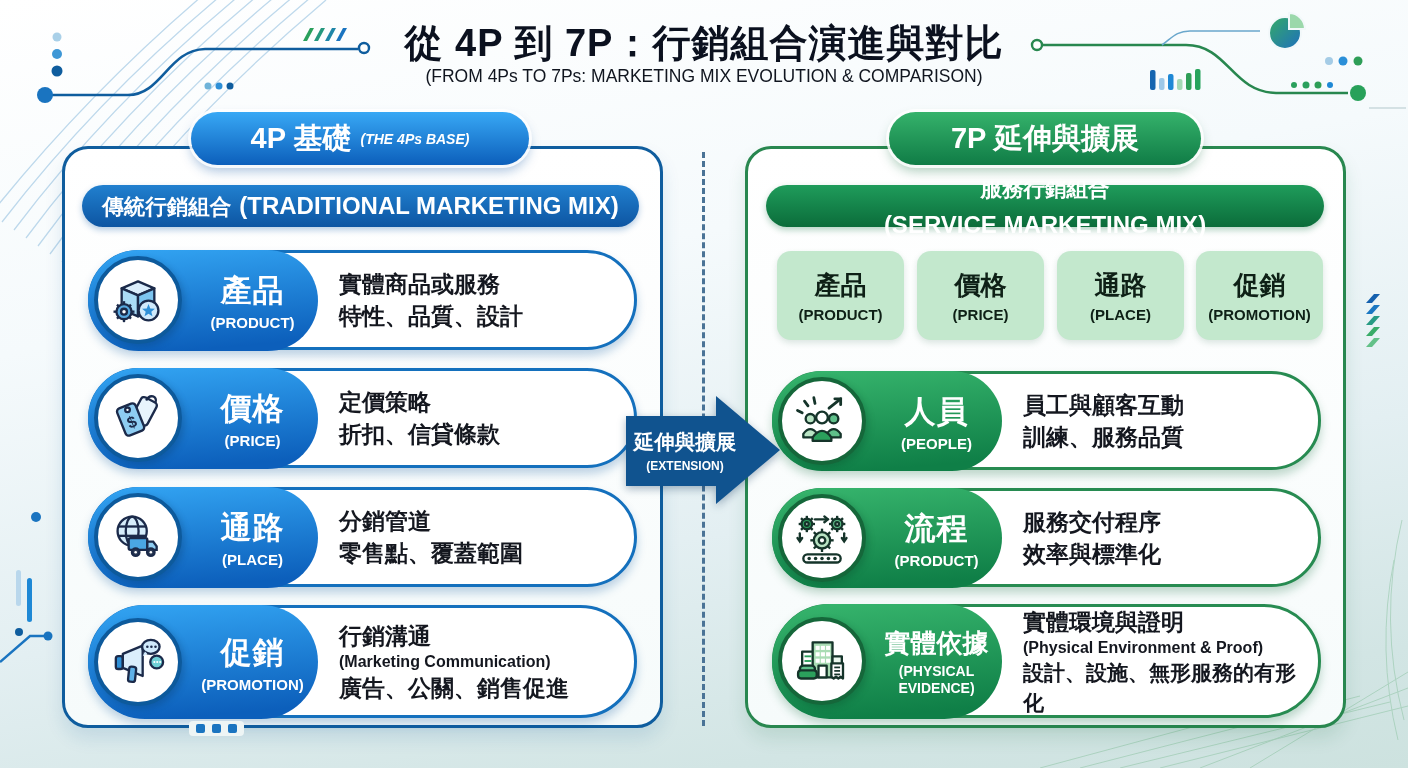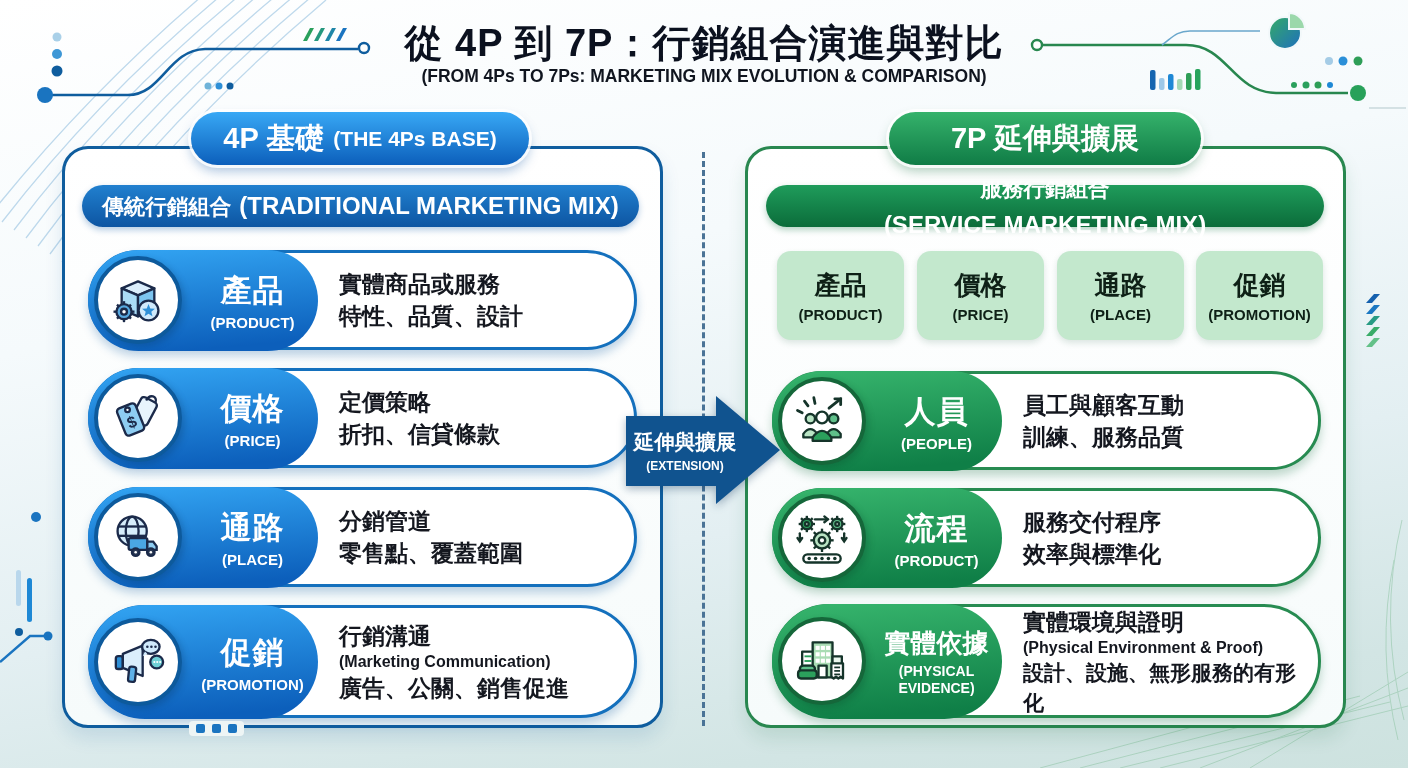--- a/index.html
+++ b/index.html
@@ -5,36 +5,36 @@
   html,body{margin:0;padding:0;}
   body{font-family:"Liberation Sans","DejaVu Sans",sans-serif;}
   #stage{position:relative;width:1408px;height:768px;overflow:hidden;
     background:linear-gradient(170deg,#ffffff 0%,#f5fafc 35%,#e3eff2 65%,#d2e5e4 88%,#cde2df 100%);}
   #deco{position:absolute;inset:0;z-index:0;pointer-events:none;}
 
   
   .title-zh{position:absolute;top:18px;left:0;width:100%;text-align:center;
     font-size:38px;font-weight:800;color:#0b111f;letter-spacing:1px;z-index:2;}
   .title-en{position:absolute;top:66px;left:0;width:100%;text-align:center;
-    font-size:17.5px;font-weight:700;color:#10151f;z-index:2;}
+    font-size:17.5px;font-weight:400;color:#10151f;z-index:2;}
 
   
   .panel{position:absolute;top:146px;width:601px;height:582px;border-radius:26px;
     background:linear-gradient(180deg,#ffffff 0%,#f6fbfb 100%);box-sizing:border-box;z-index:1;}
   #panel-left{left:62px;border:3.5px solid #0f5d9e;box-shadow:0 10px 18px rgba(15,93,158,.13);}
   #panel-right{left:745px;border:3.5px solid #28874f;box-shadow:0 10px 18px rgba(20,110,60,.13);}
 
   .pill{position:absolute;top:112px;height:53px;border-radius:30px;display:flex;align-items:center;
     justify-content:center;gap:9px;color:#fff;z-index:3;}
   #pill-left{left:191px;width:338px;background:linear-gradient(180deg,#38a8f5 0%,#0c5fbb 100%);
     box-shadow:0 0 0 3px rgba(255,255,255,.85),0 6px 12px rgba(12,80,160,.35);}
   #pill-right{left:889px;width:312px;background:linear-gradient(180deg,#35b26b 0%,#107c46 100%);
     box-shadow:0 0 0 3px rgba(255,255,255,.85),0 6px 12px rgba(16,110,60,.35);}
   .pill .zh{font-size:29px;font-weight:800;}
-  .pill .en{font-size:21px;font-weight:700;}
+  .pill .en{font-size:14px;font-weight:700;font-style:italic;}
 
   .section-bar{position:absolute;top:185px;height:42px;border-radius:21px;display:flex;align-items:center;
     justify-content:center;gap:8px;color:#fff;font-weight:700;z-index:2;}
   #section-left{left:82px;width:557px;background:linear-gradient(180deg,#2180cf,#0d55a2);box-shadow:0 3px 6px rgba(13,85,162,.3);}
   #section-right{left:766px;width:558px;background:linear-gradient(180deg,#1f9c5b,#0b6c3a);box-shadow:0 3px 6px rgba(11,108,58,.3);flex-direction:column;}
   .section-bar .zh{font-size:21.5px;}
   .section-bar .en{font-size:24px;}
 
   
   .base-box{position:absolute;top:251px;width:127px;height:89px;background:#c3e8cd;border-radius:14px;

